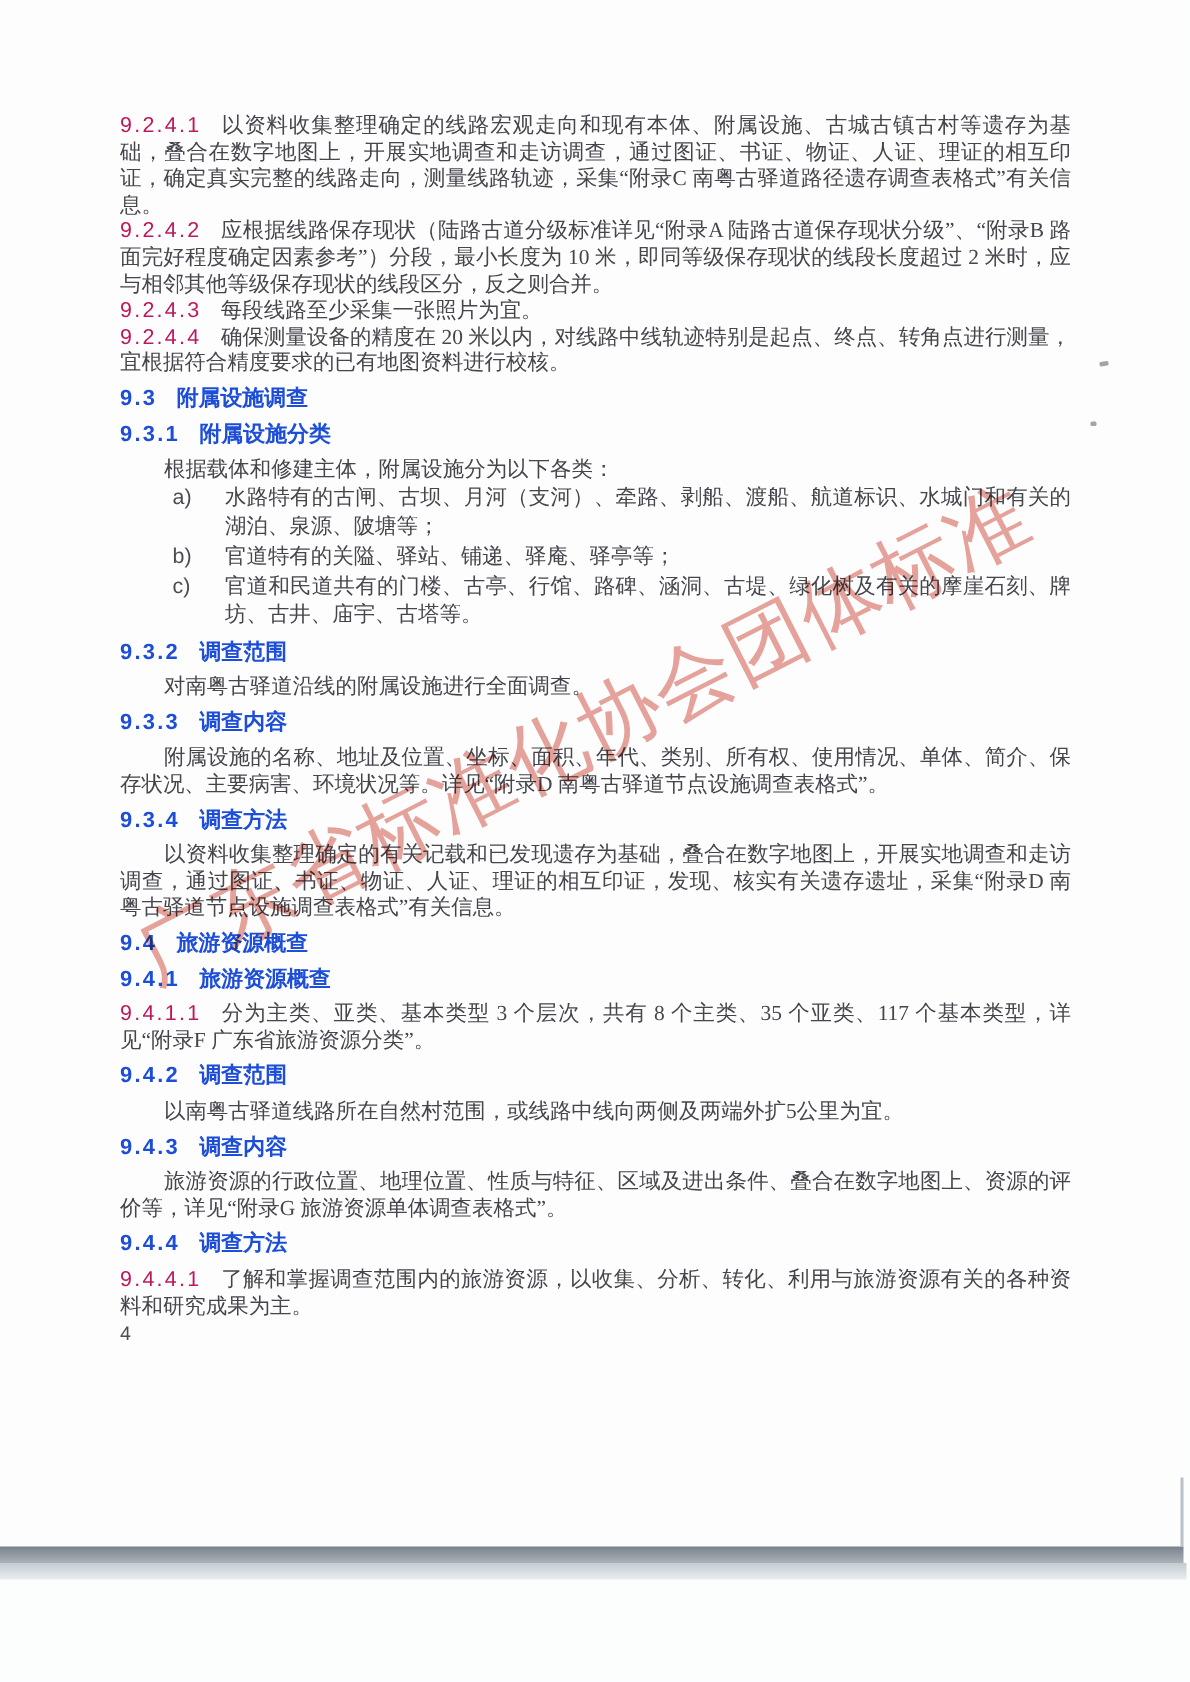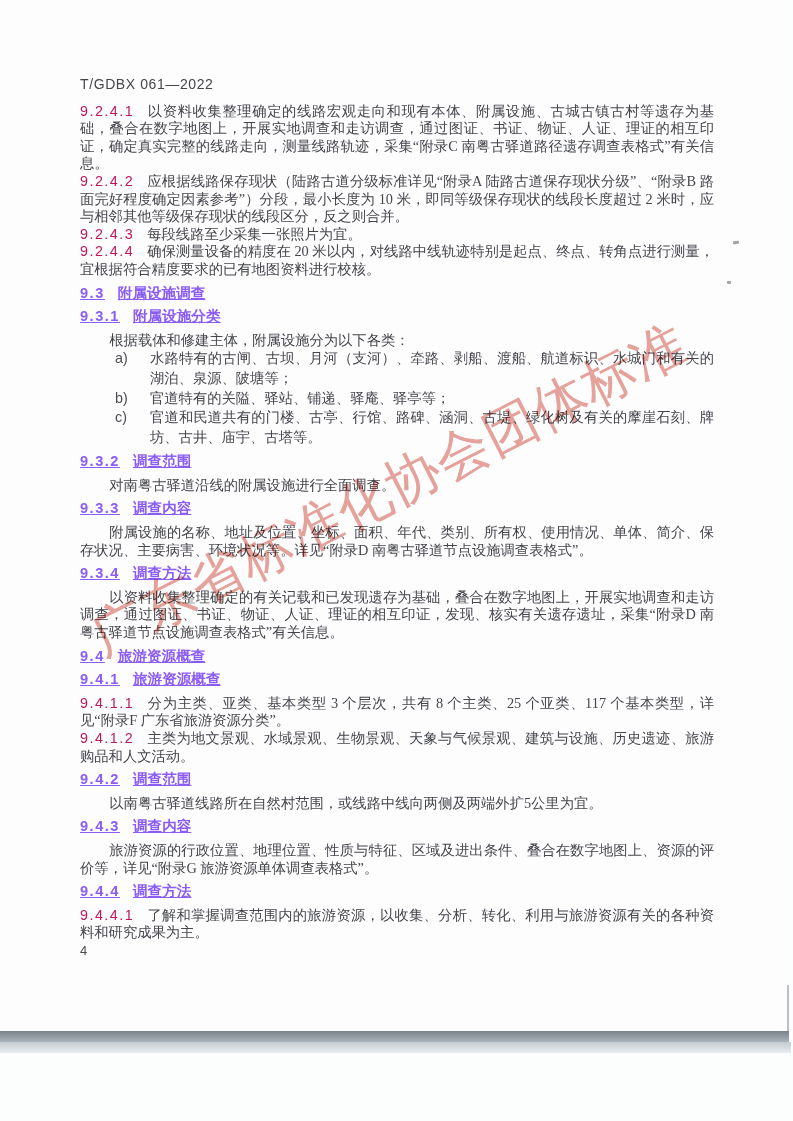--- a/index.html
+++ b/index.html
@@ -41,21 +41,21 @@
   }
   p.clause,p.para{margin:0;}
   .cnum{
     font-family:"Liberation Sans","DejaVu Sans",sans-serif;
     letter-spacing:1.5px;color:#be185d;margin-right:13px;
   }
   .indent{text-indent:2.05em;}
   h2.hd{
     margin:6px 0;font-size:14.6px;line-height:17.6px;
     font-family:"Liberation Sans","DejaVu Sans",sans-serif;
-    font-weight:700;color:#8b5cf6;text-align:left;text-decoration:underline;
+    font-weight:700;color:#1d4ed8;text-align:left;
   }
   h2.hd .hnum{letter-spacing:1.5px;margin-right:13px;}
   .list{padding-left:35px;line-height:19.6px;}
   .li{display:flex;}
   .li .marker{
     flex:0 0 35px;font-family:"Liberation Sans","DejaVu Sans",sans-serif;
     color:#4c4d52;
   }
   .li .litext{flex:1;text-align:justify;}
   .pagenum{
@@ -75,21 +75,20 @@
   .speck{position:absolute;background:rgba(85,92,100,0.55);z-index:4;border-radius:1px;}
   .s1{left:733px;top:241px;width:6px;height:3px;transform:rotate(-8deg);}
   .s2{left:727px;top:281px;width:4px;height:3px;}
 </style>
 </head>
 <body>
 
 <div class="page">
   <div class="content">
 
-    <div class="doc-code">T/GDBX 061—2022</div>
 
     <p class="clause"><span class="cnum">9.2.4.1</span><span class="ctext">以资料收集整理确定的线路宏观走向和现有本体、附属设施、古城古镇古村等遗存为基础，叠合在数字地图上，开展实地调查和走访调查，通过图证、书证、物证、人证、理证的相互印证，确定真实完整的线路走向，测量线路轨迹，采集“附录C 南粤古驿道路径遗存调查表格式”有关信息。</span></p>
     <p class="clause"><span class="cnum">9.2.4.2</span><span class="ctext">应根据线路保存现状（陆路古道分级标准详见“附录A 陆路古道保存现状分级”、“附录B 路面完好程度确定因素参考”）分段，最小长度为 10 米，即同等级保存现状的线段长度超过 2 米时，应与相邻其他等级保存现状的线段区分，反之则合并。</span></p>
     <p class="clause"><span class="cnum">9.2.4.3</span><span class="ctext">每段线路至少采集一张照片为宜。</span></p>
     <p class="clause"><span class="cnum">9.2.4.4</span><span class="ctext">确保测量设备的精度在 20 米以内，对线路中线轨迹特别是起点、终点、转角点进行测量，宜根据符合精度要求的已有地图资料进行校核。</span></p>
 
     <h2 class="hd"><span class="hnum">9.3</span><span class="htitle">附属设施调查</span></h2>
     <h2 class="hd"><span class="hnum">9.3.1</span><span class="htitle">附属设施分类</span></h2>
 
     <p class="para indent">根据载体和修建主体，附属设施分为以下各类：</p>
@@ -114,22 +113,21 @@
 
     <h2 class="hd"><span class="hnum">9.3.3</span><span class="htitle">调查内容</span></h2>
     <p class="para indent">附属设施的名称、地址及位置、坐标、面积、年代、类别、所有权、使用情况、单体、简介、保存状况、主要病害、环境状况等。详见“附录D 南粤古驿道节点设施调查表格式”。</p>
 
     <h2 class="hd"><span class="hnum">9.3.4</span><span class="htitle">调查方法</span></h2>
     <p class="para indent">以资料收集整理确定的有关记载和已发现遗存为基础，叠合在数字地图上，开展实地调查和走访调查，通过图证、书证、物证、人证、理证的相互印证，发现、核实有关遗存遗址，采集“附录D 南粤古驿道节点设施调查表格式”有关信息。</p>
 
     <h2 class="hd"><span class="hnum">9.4</span><span class="htitle">旅游资源概查</span></h2>
     <h2 class="hd"><span class="hnum">9.4.1</span><span class="htitle">旅游资源概查</span></h2>
 
-    <p class="clause"><span class="cnum">9.4.1.1</span><span class="ctext">分为主类、亚类、基本类型 3 个层次，共有 8 个主类、25 个亚类、117 个基本类型，详见“附录F 广东省旅游资源分类”。</span></p>
-    <p class="clause"><span class="cnum">9.4.1.2</span><span class="ctext">主类为地文景观、水域景观、生物景观、天象与气候景观、建筑与设施、历史遗迹、旅游购品和人文活动。</span></p>
+    <p class="clause"><span class="cnum">9.4.1.1</span><span class="ctext">分为主类、亚类、基本类型 3 个层次，共有 8 个主类、35 个亚类、117 个基本类型，详见“附录F 广东省旅游资源分类”。</span></p>
 
     <h2 class="hd"><span class="hnum">9.4.2</span><span class="htitle">调查范围</span></h2>
     <p class="para indent">以南粤古驿道线路所在自然村范围，或线路中线向两侧及两端外扩5公里为宜。</p>
 
     <h2 class="hd"><span class="hnum">9.4.3</span><span class="htitle">调查内容</span></h2>
     <p class="para indent">旅游资源的行政位置、地理位置、性质与特征、区域及进出条件、叠合在数字地图上、资源的评价等，详见“附录G 旅游资源单体调查表格式”。</p>
 
     <h2 class="hd"><span class="hnum">9.4.4</span><span class="htitle">调查方法</span></h2>
     <p class="clause"><span class="cnum">9.4.4.1</span><span class="ctext">了解和掌握调查范围内的旅游资源，以收集、分析、转化、利用与旅游资源有关的各种资料和研究成果为主。</span></p>
 

